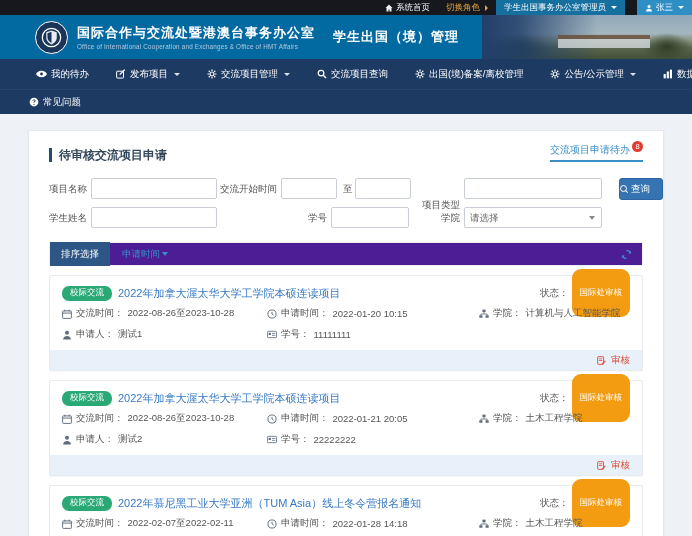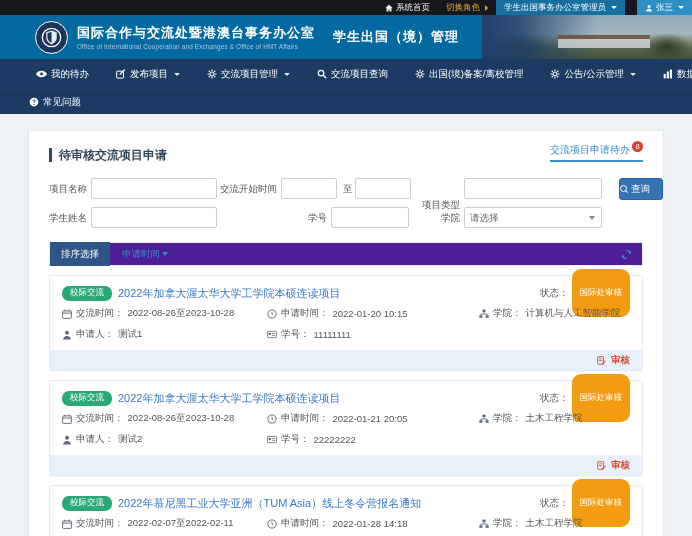--- a/index.html
+++ b/index.html
@@ -109,21 +109,21 @@
   .status-pill { background:#f39c12; color:#fff; font-size:8.5px; padding:18px 8px;
     border-radius:9px; }
   .meta-row { display:flex; align-items:center; height:21px; font-size:9.5px; color:#555; }
   .meta { display:flex; align-items:center; gap:4px; }
   .meta .micon { display:inline-flex; width:10px; height:10px; }
   .meta.c1 { width:205px; }
   .meta.c2 { width:212px; }
   .item-footer { margin:5px -12px 0; height:20px; background:#e8f1fa; display:flex;
     align-items:center; justify-content:flex-end; padding-right:12px; }
   .review-link { color:#dd4b39; font-size:9.5px; display:flex; align-items:center; gap:5px;
-    cursor:pointer; text-decoration:none; font-weight:bold; }
+    cursor:pointer; text-decoration:none; font-weight:normal; }
 </style>
 </head>
 <body>
 
 <div class="topbar">
   <span class="tb-item tb-home">
     <svg class="" width="8" height="8" viewBox="0 0 16 16">
         <path d="M8 1L1 8h2v7h4v-4h2v4h4V8h2L8 1z" fill="#eceff3"></path>
       </svg>
     <span>系统首页</span>

